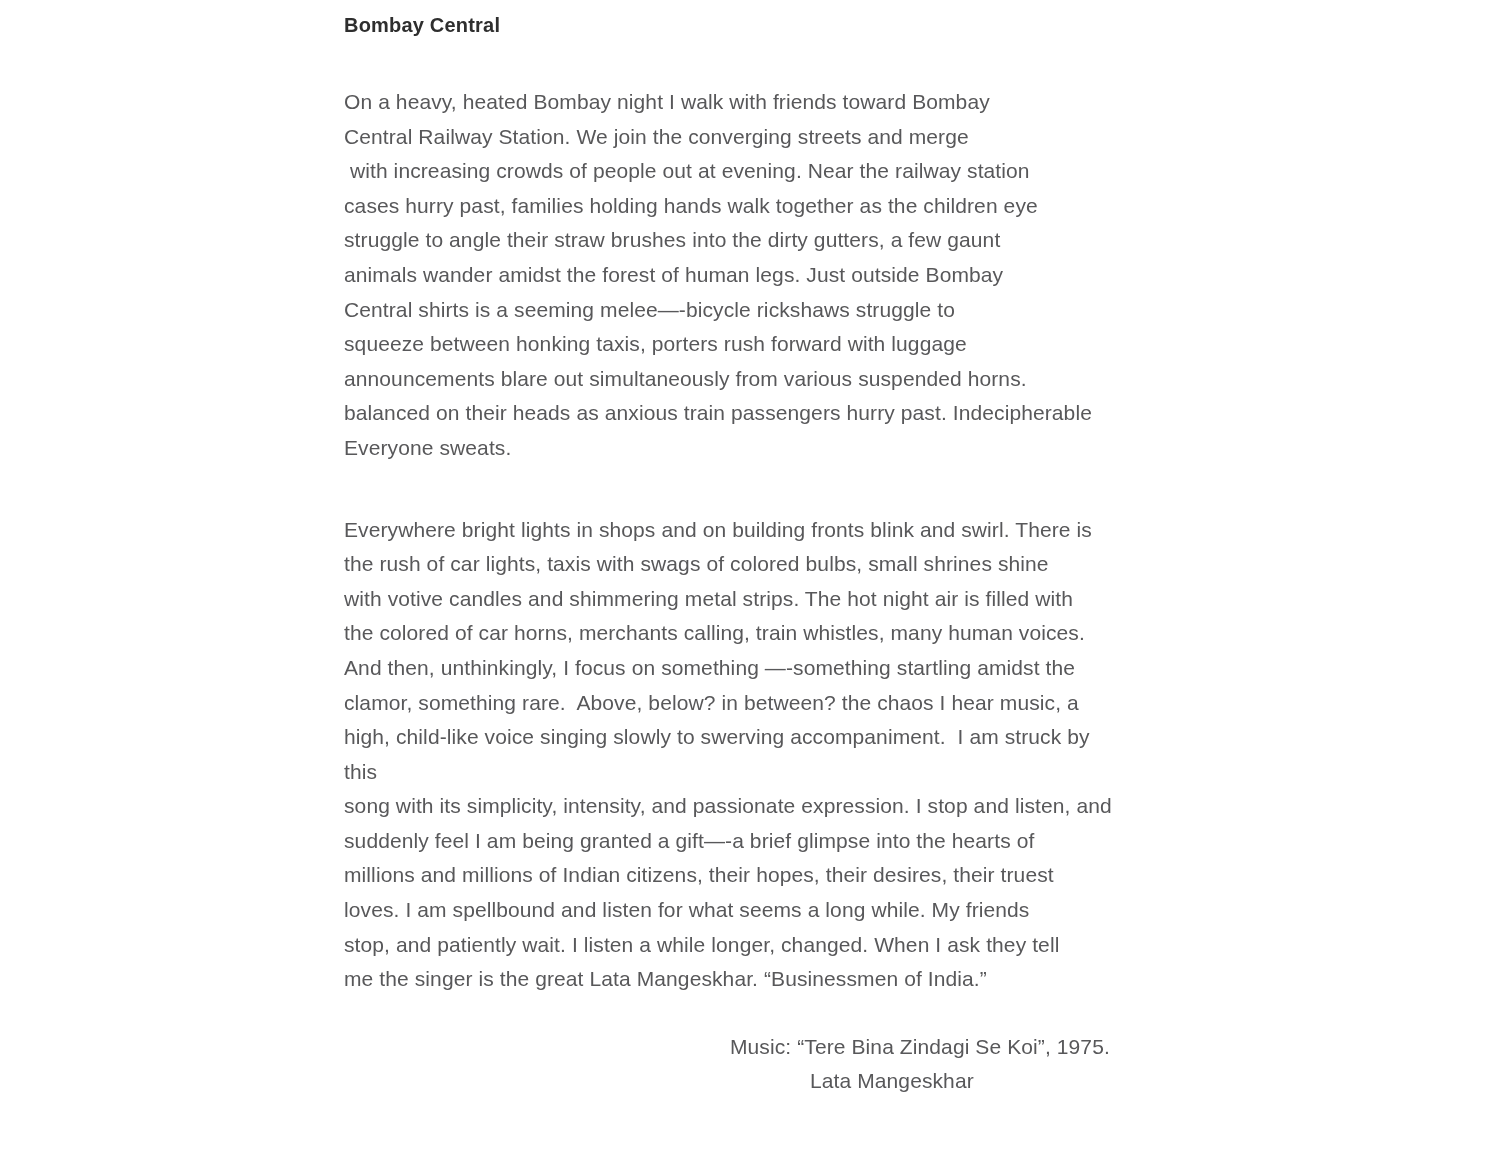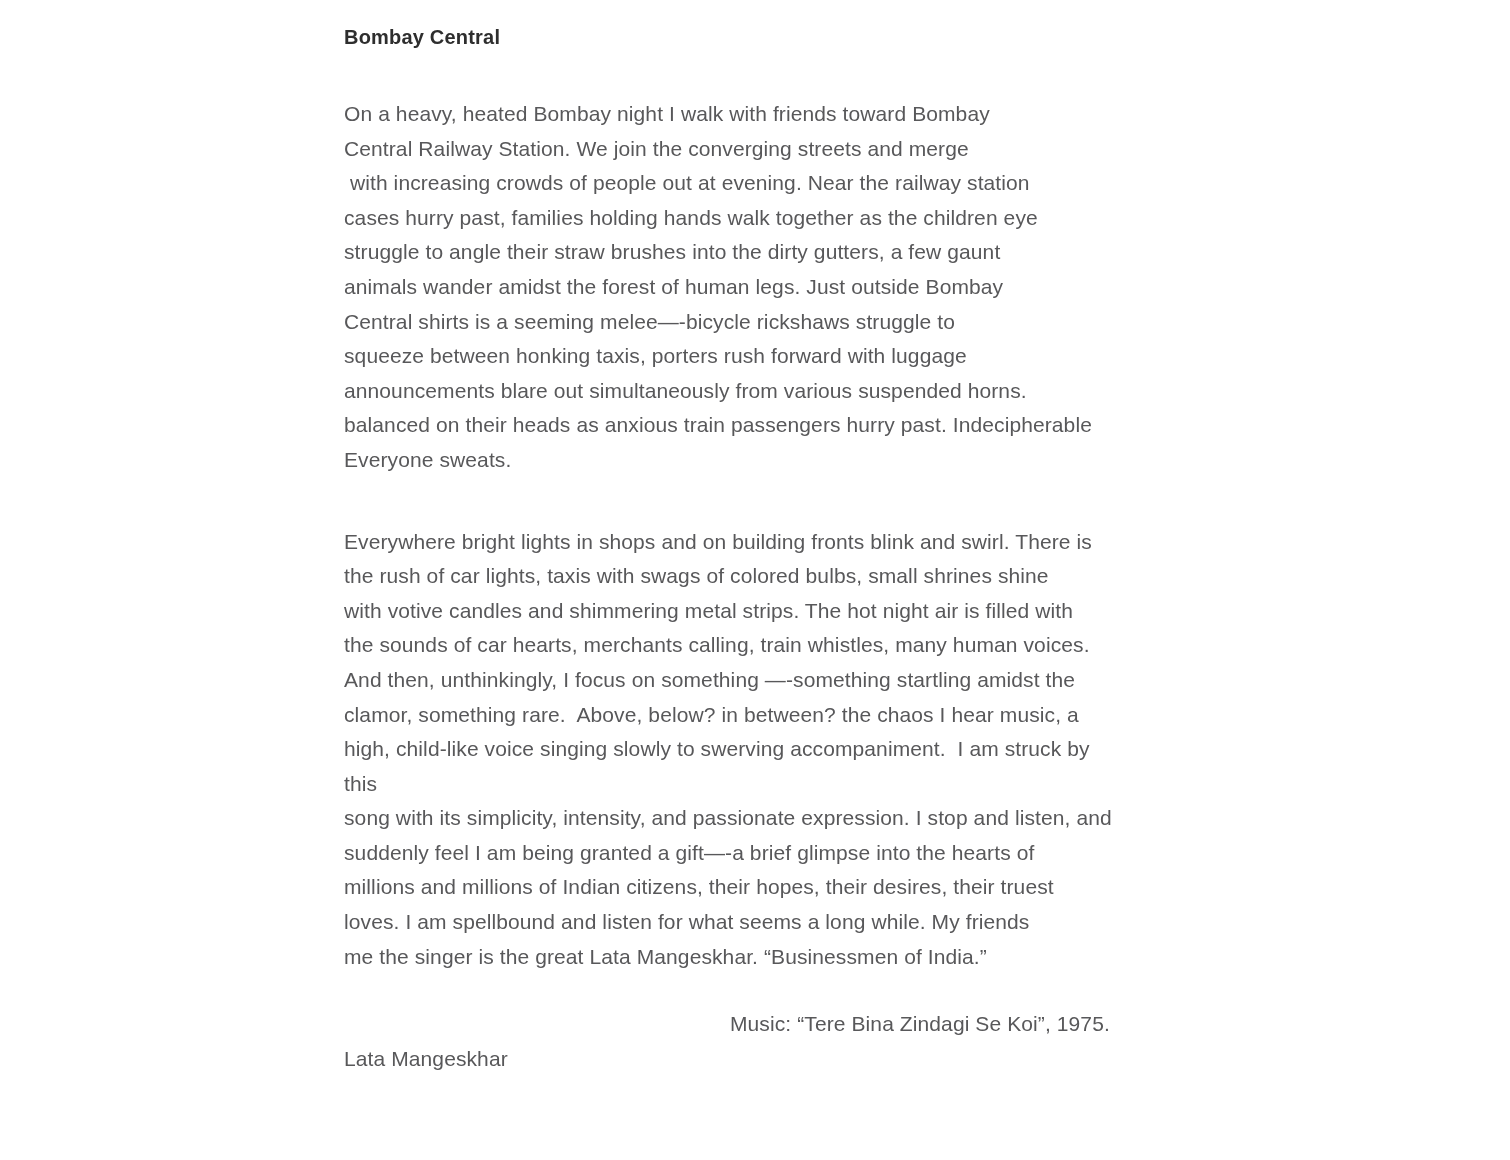--- a/index.html
+++ b/index.html
@@ -11,21 +11,21 @@
     position: relative;
     width: 1510px;
     height: 1160px;
     background: #ffffff;
     overflow: hidden;
     font-family: "Liberation Sans", sans-serif;
   }
   .content {
     position: absolute;
     left: 344px;
-    top: 24px;
+    top: 12px;
     width: 860px;
   }
   .doc-title {
     font-size: 20px;
     line-height: 26px;
     font-weight: 700;
     color: #2e2e2e;
     letter-spacing: 0.2px;
     white-space: pre;
   }
@@ -39,21 +39,21 @@
     line-height: 34.6px;
     font-weight: 400;
     color: #58585a;
     white-space: pre;
     letter-spacing: 0.1px;
   }
   .attribution {
     margin-top: 33px;
   }
   .attribution .line-1 { margin-left: 386px; }
-  .attribution .line-2 { }
+  .attribution .line-2 { margin-left: 466px; }
 </style>
 </head>
 <body>
 
 <div class="page">
   <div class="content">
 
     <div class="doc-title">Bombay Central</div>
 
     <div class="para">
@@ -67,29 +67,30 @@
       <div class="line">squeeze between honking taxis, porters rush forward with luggage</div>
       <div class="line">announcements blare out simultaneously from various suspended horns.</div>
       <div class="line">balanced on their heads as anxious train passengers hurry past. Indecipherable</div>
       <div class="line">Everyone sweats.</div>
     </div>
 
     <div class="para">
       <div class="line">Everywhere bright lights in shops and on building fronts blink and swirl. There is</div>
       <div class="line">the rush of car lights, taxis with swags of colored bulbs, small shrines shine</div>
       <div class="line">with votive candles and shimmering metal strips. The hot night air is filled with</div>
-      <div class="line">the sounds of car hearts, merchants calling, train whistles, many human voices.</div>
+      <div class="line">the colored of car horns, merchants calling, train whistles, many human voices.</div>
       <div class="line">And then, unthinkingly, I focus on something —-something startling amidst the</div>
       <div class="line">clamor, something rare.  Above, below? in between? the chaos I hear music, a</div>
       <div class="line">high, child-like voice singing slowly to swerving accompaniment.  I am struck by</div>
       <div class="line">this</div>
       <div class="line">song with its simplicity, intensity, and passionate expression. I stop and listen, and</div>
       <div class="line">suddenly feel I am being granted a gift—-a brief glimpse into the hearts of</div>
       <div class="line">millions and millions of Indian citizens, their hopes, their desires, their truest</div>
       <div class="line">loves. I am spellbound and listen for what seems a long while. My friends</div>
+      <div class="line">stop, and patiently wait. I listen a while longer, changed. When I ask they tell</div>
       <div class="line">me the singer is the great Lata Mangeskhar. “Businessmen of India.”</div>
     </div>
 
     <div class="attribution">
       <div class="line line-1">Music: “Tere Bina Zindagi Se Koi”, 1975.</div>
       <div class="line line-2">Lata Mangeskhar</div>
     </div>
 
   </div>
 </div>

